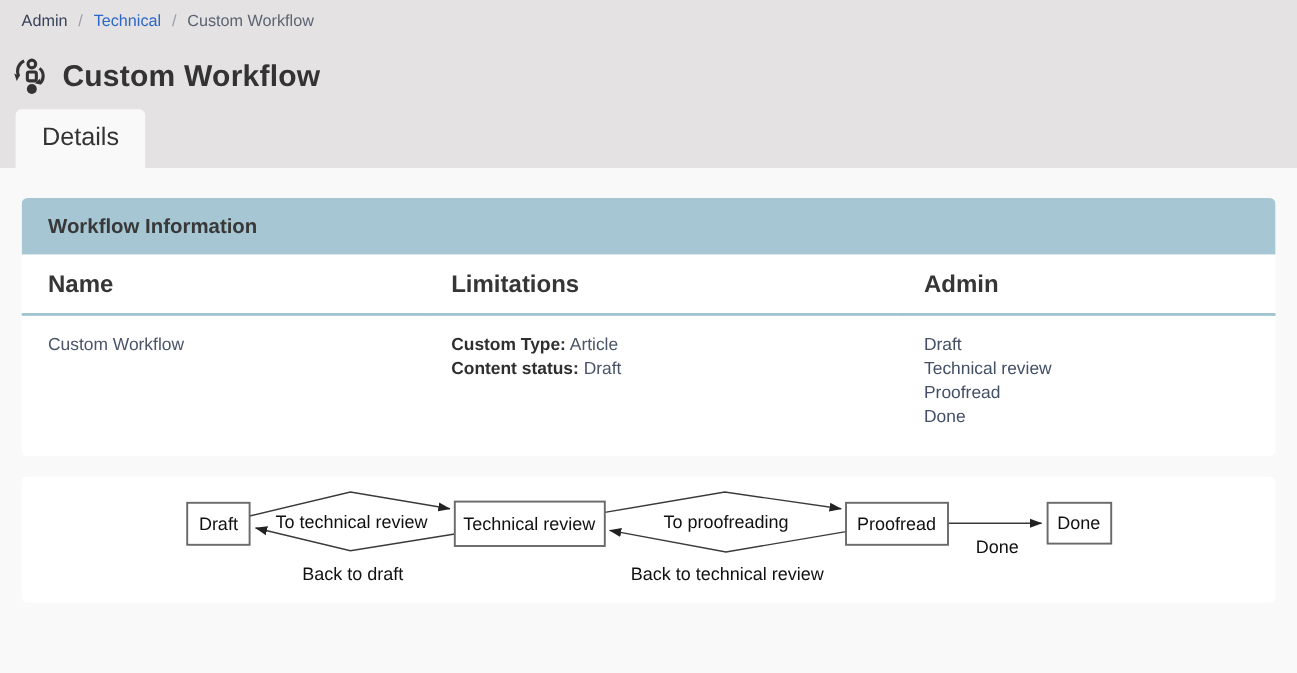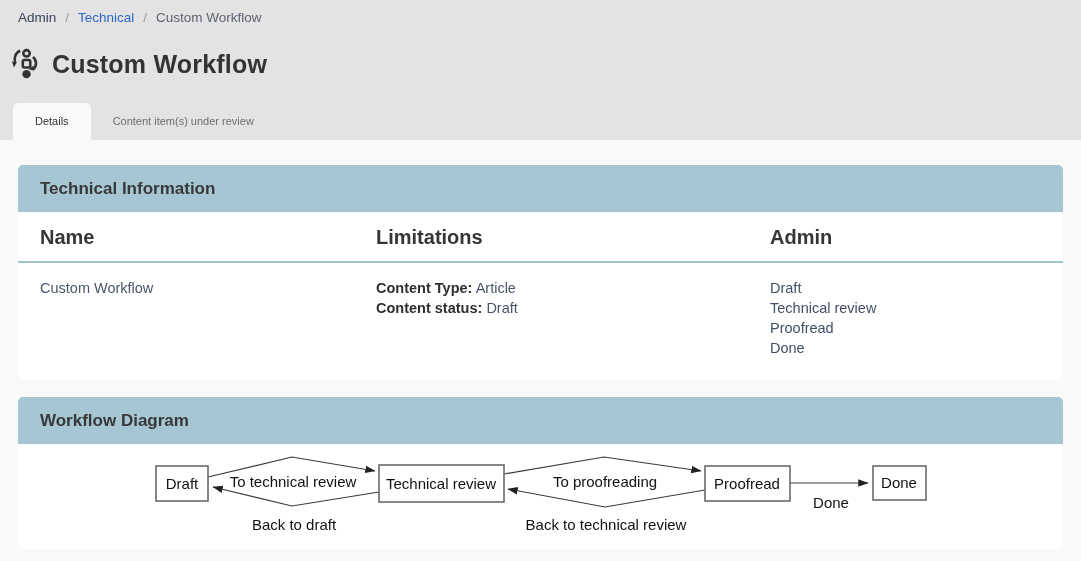--- a/index.html
+++ b/index.html
@@ -33,21 +33,21 @@
     font-size:25px; font-weight:bold; color:#333333;
     letter-spacing:0.2px;
   }
   .workflow-icon { width:32px; height:32px; display:block; }
   
   .tab-bar {
     position:absolute; bottom:0; left:13px;
     display:flex;
   }
   .tab {
-    font-size:11px;
+    font-size:21px;
     padding:12px 22px 13px 22px;
     color:#6f6f6f;
     cursor:pointer;
     border-radius:5px 5px 0 0;
   }
   .tab.active {
     background:#f9f9f9;
     color:#333333;
   }
   
@@ -112,66 +112,62 @@
       <path d="M9.5,2.6 C4.8,4.6 3.2,10 5.2,14.6" fill="none" stroke="#333" stroke-width="2.4"></path>
       <path d="M5.2,14.6 l-2.6,-1.2 l1.2,3.6 z" fill="#333" stroke="#333" stroke-width="1"></path>
       <path d="M21.5,8.4 C25.4,11.4 25.2,17.2 21.6,20.4" fill="none" stroke="#333" stroke-width="2.4"></path>
       <path d="M21.6,20.4 l0,-3 l-2.8,2.4 z" fill="#333" stroke="#333" stroke-width="1"></path>
     </svg>
     <h1>Custom Workflow</h1>
   </div>
 
   <div class="tab-bar">
     <div class="tab active">Details</div>
-    <div class="tab">Content item(s) under review</div>
   </div>
 </div>
 
 <div class="content">
 
   <div class="panel">
     <div class="panel-header">
-      <h2>Technical Information</h2>
+      <h2>Workflow Information</h2>
     </div>
     <table class="wf-table">
       <thead>
         <tr>
           <th class="col-name">Name</th>
           <th class="col-lim">Limitations</th>
           <th>Admin</th>
         </tr>
       </thead>
       <tbody>
         <tr>
           <td>Custom Workflow</td>
           <td>
             <div>
-              <span class="lim-label">Content Type:</span>
+              <span class="lim-label">Custom Type:</span>
               <span>Article</span>
             </div>
             <div>
               <span class="lim-label">Content status:</span>
               <span>Draft</span>
             </div>
           </td>
           <td>
             <div class="stage-line">Draft</div>
             <div class="stage-line">Technical review</div>
             <div class="stage-line">Proofread</div>
             <div class="stage-line">Done</div>
           </td>
         </tr>
       </tbody>
     </table>
   </div>
 
   <div class="panel">
-    <div class="panel-header">
-      <h2>Workflow Diagram</h2>
-    </div>
     <div class="diagram-body">
       <svg class="diagram-svg" viewBox="0 0 1045 105">
         <defs>
           <marker id="arrow" viewBox="0 0 10 8" refX="9" refY="4" markerWidth="9" markerHeight="8" orient="auto">
             <path d="M0,0.5 L9.5,4 L0,7.5 z" fill="#222"></path>
           </marker>
         </defs>
 
         <g stroke="#3a3a3a" stroke-width="1.2" fill="none">
           <path d="M190,33 L274,13 L357,27" marker-end="url(#arrow)"></path>

